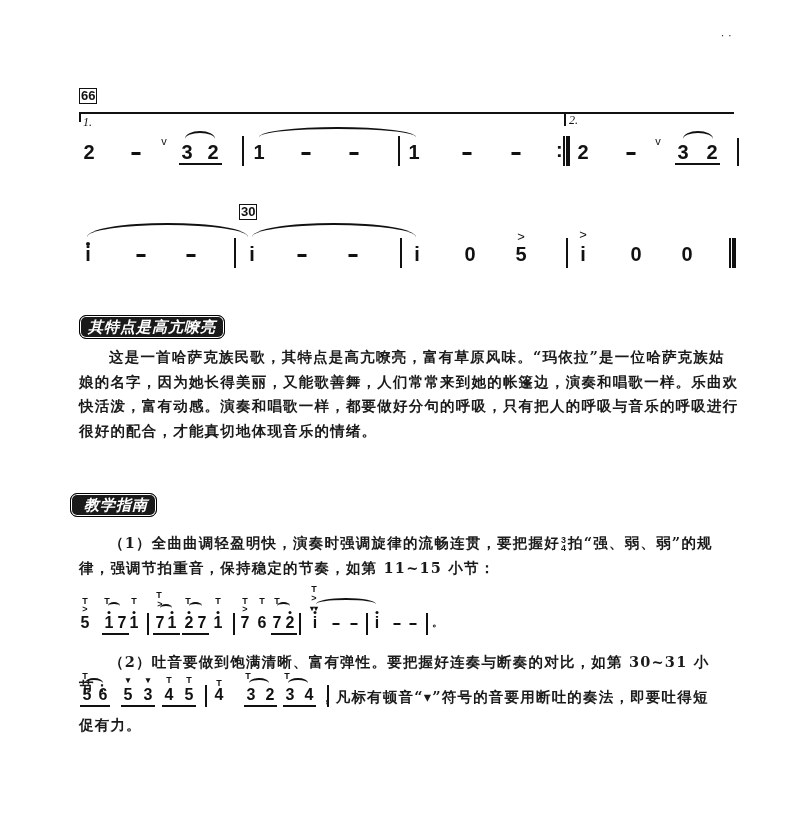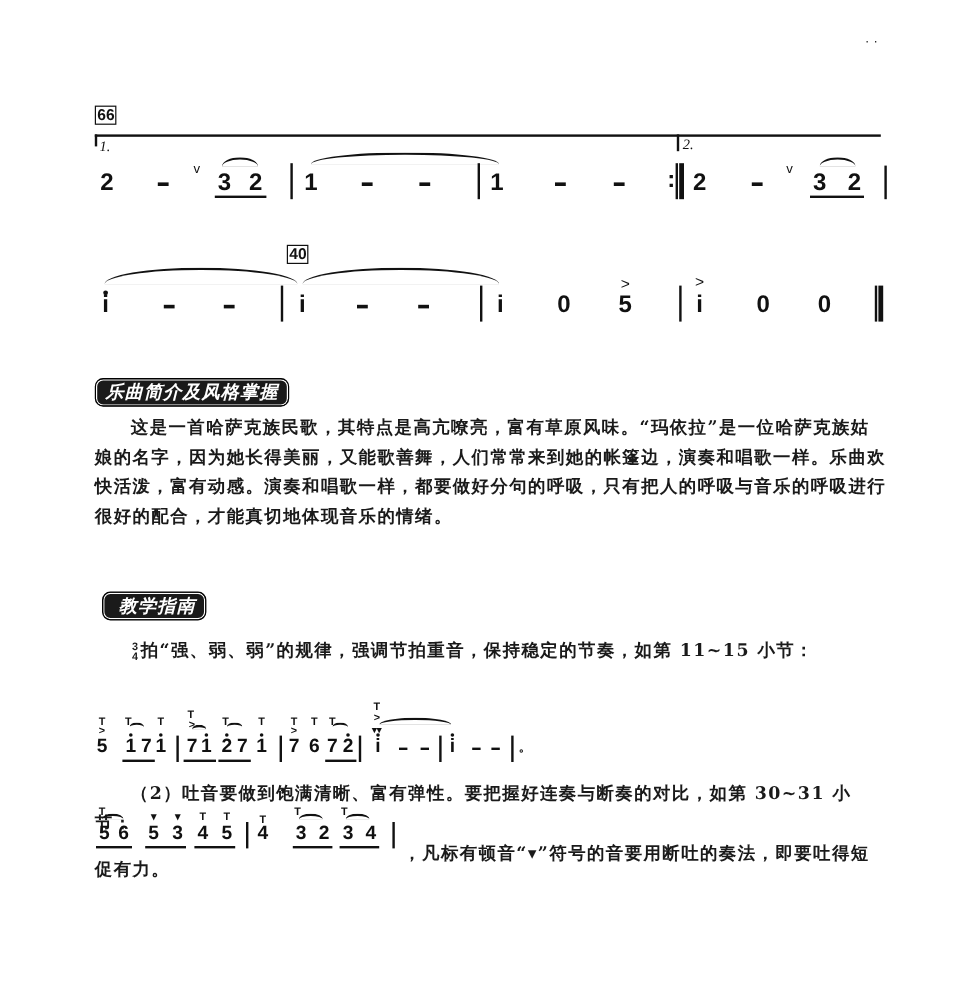--- a/index.html
+++ b/index.html
@@ -75,21 +75,21 @@
   <div class="dash" style="left:631px; top:152px;"></div>
   <div class="mark" style="left:658px; top:135px; font-size:11px;">v</div>
   <div class="n" style="left:683px; top:142px;">3</div>
   <div class="n" style="left:712px; top:142px;">2</div>
   <div class="slur" style="left:683px; top:131px; width:30px; height:8px;"></div>
   <div class="ul" style="left:675px; top:163px; width:45px;"></div>
   <div class="bar" style="left:737px; top:138px; height:28px; width:1.5px;"></div>
 </div>
 
 <div class="score">
-  <div class="box-num" style="left:239px; top:204px;">40</div>
+  <div class="box-num" style="left:239px; top:204px;">30</div>
   <div class="slur" style="left:87px; top:223px; width:161px; height:14px;"></div>
   <div class="slur" style="left:252px; top:223px; width:164px; height:14px;"></div>
 
   <div class="dot-top" style="left:88px; top:242px;"></div>
   <div class="n" style="left:88px; top:244px;">i</div>
   <div class="dash" style="left:141px; top:254px;"></div>
   <div class="dash" style="left:191px; top:254px;"></div>
   <div class="bar" style="left:234px; top:238px; height:30px;"></div>
 
   <div class="n" style="left:252px; top:244px;">i</div>
@@ -104,26 +104,26 @@
   <div class="bar" style="left:566px; top:238px; height:30px;"></div>
 
   <div class="mark" style="left:583px; top:228px;">&gt;</div>
   <div class="n" style="left:583px; top:244px;">i</div>
   <div class="n" style="left:636px; top:244px;">0</div>
   <div class="n" style="left:687px; top:244px;">0</div>
   <div class="bar" style="left:729px; top:238px; height:30px; width:1.5px;"></div>
   <div class="bar thick" style="left:732px; top:238px; height:30px;"></div>
 </div>
 
-<div class="section-head" style="left:79px; top:315px;">乐曲简介及风格掌握</div>
+<div class="section-head" style="left:79px; top:315px;">其特点是高亢嘹亮</div>
 <div class="para" style="top:345px;"><span class="indent"></span><span>这是一首哈萨克族民歌，其特点是高亢嘹亮，富有草原风味。“玛依拉”是一位哈萨克族姑娘的名字，因为她长得美丽，又能歌善舞，人们常常来到她的帐篷边，演奏和唱歌一样。乐曲欢快活泼，富有动感。演奏和唱歌一样，都要做好分句的呼吸，只有把人的呼吸与音乐的呼吸进行很好的配合，才能真切地体现音乐的情绪。</span></div>
 
-<div class="section-head" style="left:85px; top:493px;padding-left:13px;">教学指南</div>
-
-<div class="para" style="top:531px;"><span class="indent"></span><span class="frac"><span style="display:block;">3</span><span style="display:block;">4</span></span><span>拍“强、弱、弱”的规律，强调节拍重音，保持稳定的节奏，如第 11~15 小节：</span></div>
+<div class="section-head" style="left:70px; top:493px;padding-left:13px;">教学指南</div>
+
+<div class="para" style="top:531px;"><span class="indent"></span><span>（1）全曲曲调轻盈明快，演奏时强调旋律的流畅连贯，要把握好</span><span class="frac"><span style="display:block;">3</span><span style="display:block;">4</span></span><span>拍“强、弱、弱”的规律，强调节拍重音，保持稳定的节奏，如第 11~15 小节：</span></div>
 
 <div>
   <div class="t-mark" style="left:85px; top:597px;">T</div>
   <div class="t-mark" style="left:85px; top:605px;">&gt;</div>
   <div class="small-n" style="left:85px; top:615px;">5</div>
 
   <div class="t-mark" style="left:107px; top:597px;">T</div>
   <div class="slur" style="left:108px; top:602px; width:12px; height:4px;"></div>
   <div class="dot-top" style="left:109px; top:611px; width:3px; height:3px;"></div>
   <div class="small-n" style="left:109px; top:615px;">1</div>
@@ -216,15 +216,15 @@
   <div class="small-n" style="left:270px; top:687px;">2</div>
   <div class="ul" style="left:244px; top:705px; width:33px; height:1.5px;"></div>
 
   <div class="t-mark" style="left:287px; top:672px;">T</div>
   <div class="slur" style="left:288px; top:678px; width:20px; height:5px;"></div>
   <div class="small-n" style="left:290px; top:687px;">3</div>
   <div class="small-n" style="left:309px; top:687px;">4</div>
   <div class="ul" style="left:283px; top:705px; width:33px; height:1.5px;"></div>
   <div class="bar" style="left:327px; top:685px; height:22px; width:1.5px;"></div>
 
-  <div class="inline-text" style="left:336px; top:688px;margin-top:15px;">，凡标有顿音“▾”符号的音要用断吐的奏法，即要吐得短</div>
+  <div class="inline-text" style="left:320px; top:688px;">，凡标有顿音“▾”符号的音要用断吐的奏法，即要吐得短</div>
   <div class="inline-text" style="left:79px; top:716px;">促有力。</div>
 </div>
 
 </body></html>

